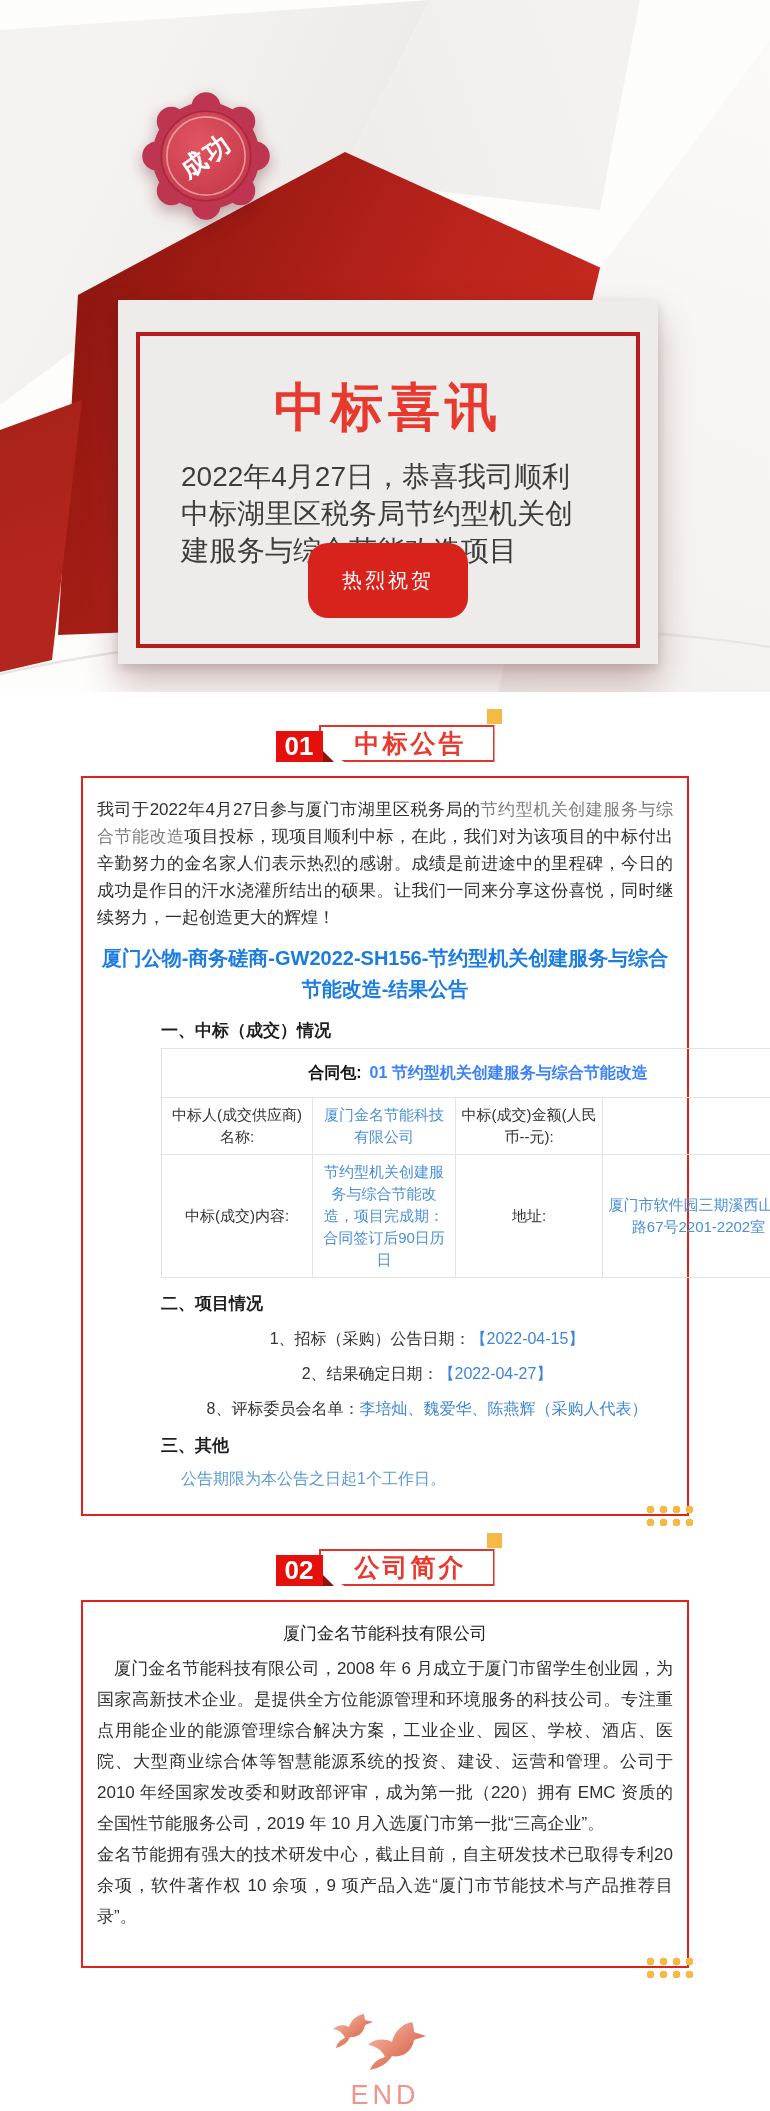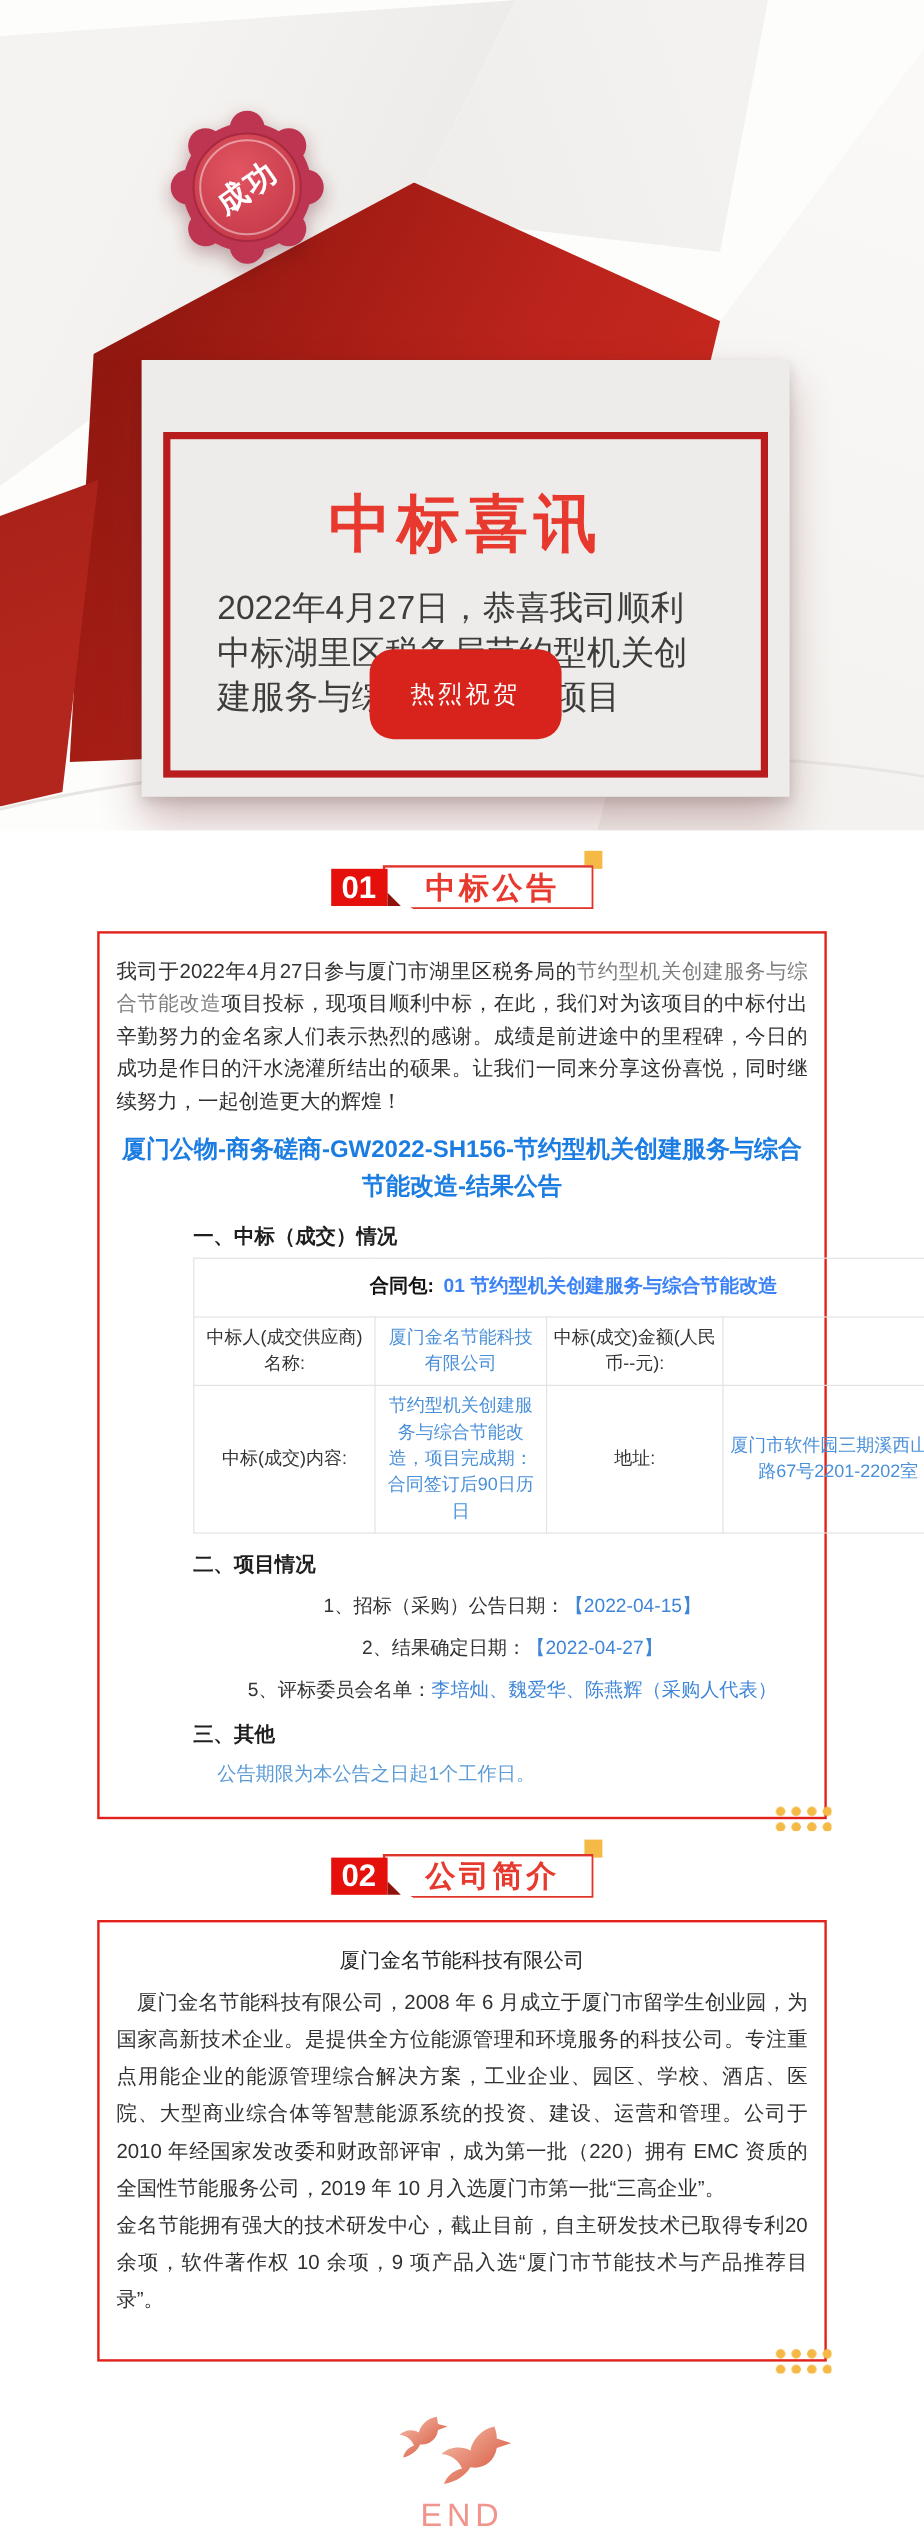--- a/index.html
+++ b/index.html
@@ -20,29 +20,29 @@
   .whiteRight{background:linear-gradient(200deg,#fbfaf9,#f1efec);
          clip-path:polygon(600px 268px,770px 40px,770px 692px,498px 692px);}
   .curve{position:absolute;left:-115px;top:628px;width:1000px;height:170px;border-radius:50%;
          border:3px solid #e8e6e3;border-color:#e8e6e3 transparent transparent transparent;transform:rotate(-2deg);}
 
   .seal{position:absolute;left:140px;top:90px;width:132px;height:132px;filter:drop-shadow(0 6px 8px rgba(90,10,20,.35));}
   .seal svg{width:100%;height:100%;}
 
   .card{position:absolute;left:118px;top:300px;width:540px;height:364px;background:#edecea;
         box-shadow:0 20px 34px rgba(110,40,40,.30),0 4px 10px rgba(0,0,0,.14);}
-  .card-border{position:absolute;left:18px;right:18px;top:32px;bottom:16px;border:6px solid #b91c1c;margin-top:28px;}
+  .card-border{position:absolute;left:18px;right:18px;top:32px;bottom:16px;border:4px solid #b91c1c;}
   .card-title{margin:42px 0 22px;text-align:center;font-size:52px;line-height:58px;font-weight:800;
         letter-spacing:5px;color:var(--accent-red,#e83a2c);}
   .card-body{width:414px;margin:0 auto;font-size:28px;line-height:37px;color:#3d3d3d;text-align:left;}
   .card-btn{position:absolute;left:50%;bottom:26px;transform:translateX(-50%);background:#d8231c;color:#fff;
         font-size:20px;letter-spacing:3px;padding:24px 34px;border-radius:20px;white-space:nowrap;cursor:pointer;}
 
   
-  .sec-header{position:relative;width:max-content;margin:24px auto 14px;display:flex;align-items:center;height:46px;}
+  .sec-header{position:relative;width:max-content;margin:24px auto 14px;display:flex;align-items:flex-end;height:46px;}
   .sec-num{position:relative;z-index:2;width:47px;background:#e5100b;color:#fff;font-size:26px;font-weight:700;
         display:flex;align-items:center;justify-content:center;}
   .sec-num::after{content:'';position:absolute;right:-11px;bottom:0;width:0;height:0;
         border-bottom:11px solid #8f120c;border-right:11px solid transparent;}
   .sec-box{position:relative;z-index:1;margin-left:-4px;background:#fff;border:2px solid #e0352b;
         color:var(--accent-red,#e8392e);font-size:25px;font-weight:700;letter-spacing:3px;
         display:flex;align-items:center;padding:0 26px 0 34px;
         clip-path:polygon(0 0,100% 0,100% 100%,26px 100%,0 58%);}
   .yellow-corner{position:absolute;top:-7px;right:-7px;width:15px;height:15px;background:var(--accent-yellow,#f7b43d);z-index:0;}
 
@@ -166,21 +166,21 @@
         <td class="lbl">地址:</td>
         <td class="val">厦门市软件园三期溪西山尾路67号2201-2202室</td>
       </tr>
     </tbody>
       </table>
 
     <h3 class="blk">二、项目情况</h3>
 
     <div class="item"><span class="item-lbl">1、招标（采购）公告日期：</span><span class="item-val">【2022-04-15】</span></div>
     <div class="item"><span class="item-lbl">2、结果确定日期：</span><span class="item-val">【2022-04-27】</span></div>
-    <div class="item"><span class="item-lbl">5、评标委员会名单：</span><span class="item-val">李培灿、魏爱华、陈燕辉（采购人代表）</span></div>
+    <div class="item"><span class="item-lbl">8、评标委员会名单：</span><span class="item-val">李培灿、魏爱华、陈燕辉（采购人代表）</span></div>
 
     <h3 class="blk">三、其他</h3>
     <p class="note">公告期限为本公告之日起1个工作日。</p>
 
     <div class="dots"></div>
   </section>
 
   <div class="sec-header">
     <div class="sec-num">02</div>
     <span class="yellow-corner"></span>

